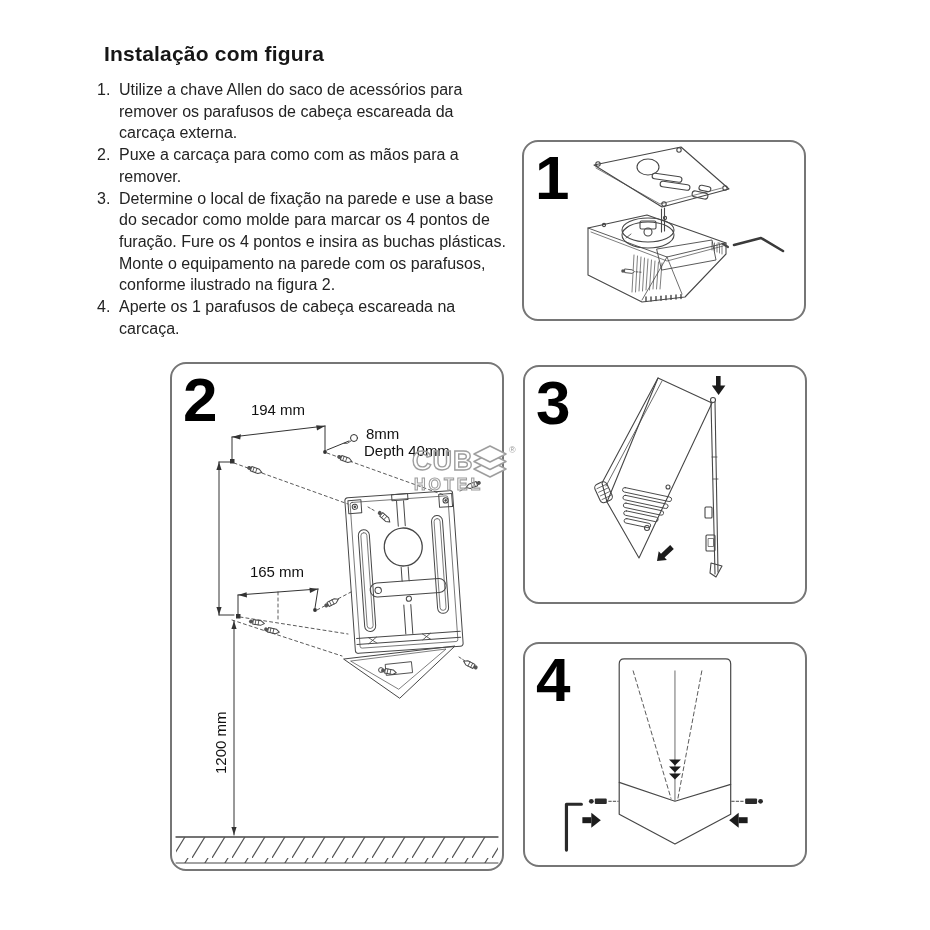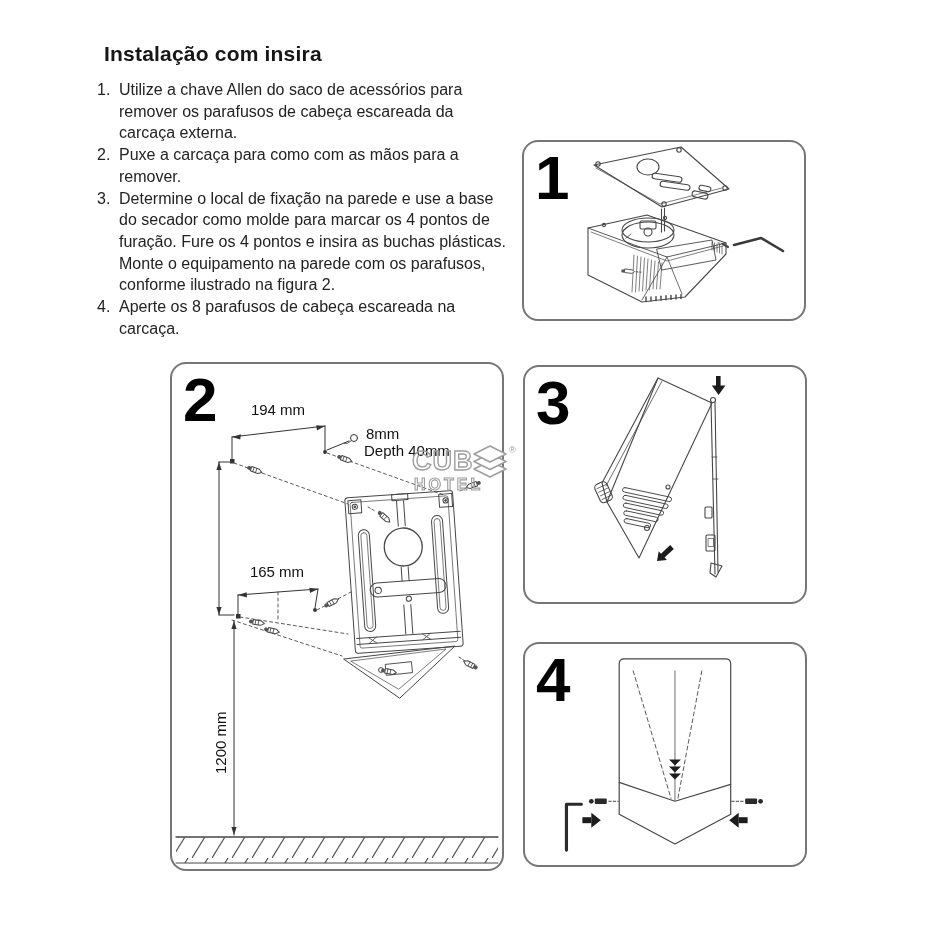--- a/index.html
+++ b/index.html
@@ -18,38 +18,38 @@
   .panel-3{left:523px;top:365px;width:280px;height:235px}
   .panel-4{left:523px;top:642px;width:280px;height:221px}
   .fig-num{position:absolute;top:3px;left:11px;font-size:62px;font-weight:bold;line-height:1.05;color:#000;letter-spacing:-2px;z-index:2}
   svg.diagram{position:absolute;left:0;top:0;width:100%;height:100%}
   .logo{position:absolute;left:412px;top:444px;width:104px;height:50px;z-index:5}
   svg text.dim{font-family:"Liberation Sans",sans-serif;font-size:15px;fill:#111;stroke:none}
 </style>
 </head>
 <body>
 
-<div class="title">Instalação com insira</div>
+<div class="title">Instalação com figura</div>
 
 <div class="list">
   <div class="li">
     <span class="num">1.</span>
     <span class="txt">Utilize a chave Allen do saco de acessórios para remover os parafusos de cabeça escareada da carcaça externa.</span>
   </div>
   <div class="li">
     <span class="num">2.</span>
     <span class="txt">Puxe a carcaça para como com as mãos para a remover.</span>
   </div>
   <div class="li">
     <span class="num">3.</span>
     <span class="txt">Determine o local de fixação na parede e use a base do secador como molde para marcar os 4 pontos de furação. Fure os 4 pontos e insira as buchas plásticas. Monte o equipamento na parede com os parafusos, conforme ilustrado na figura 2.</span>
   </div>
   <div class="li">
     <span class="num">4.</span>
-    <span class="txt">Aperte os 8 parafusos de cabeça escareada na carcaça.</span>
+    <span class="txt">Aperte os 1 parafusos de cabeça escareada na carcaça.</span>
   </div>
 </div>
 
 <div class="panel panel-1">
   <span class="fig-num">1</span>
   <svg class="diagram" viewBox="0 0 280 177" fill="none" stroke="#474747" stroke-width="1.1" stroke-linejoin="round" stroke-linecap="round">
     <g>
       <polygon points="70,23 157,5 205,47 138,65"></polygon>
       <path d="M72,26 L136,62 L198,46" stroke-width="0.7"></path>
       <ellipse cx="124" cy="25" rx="11" ry="8"></ellipse>

